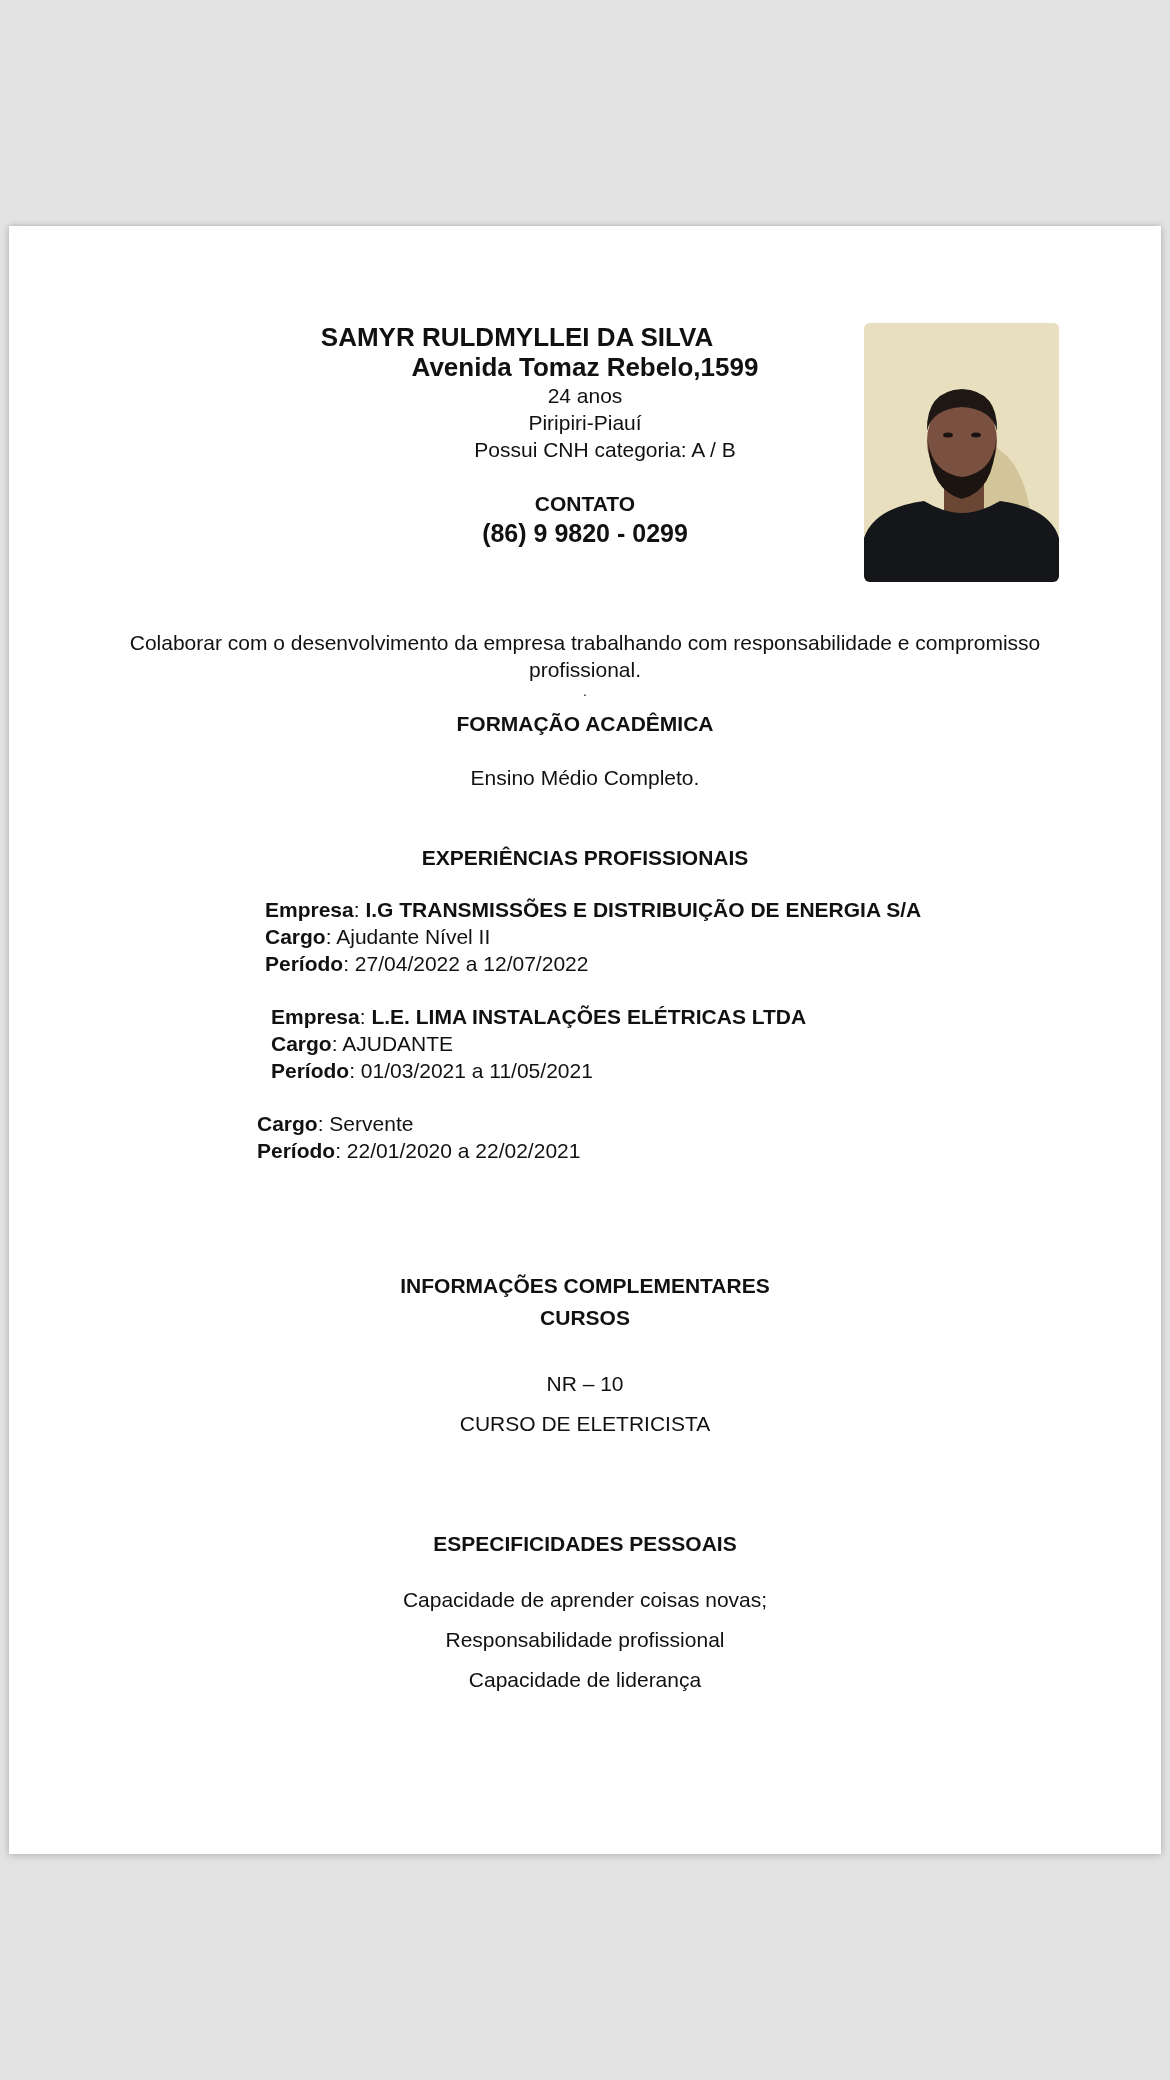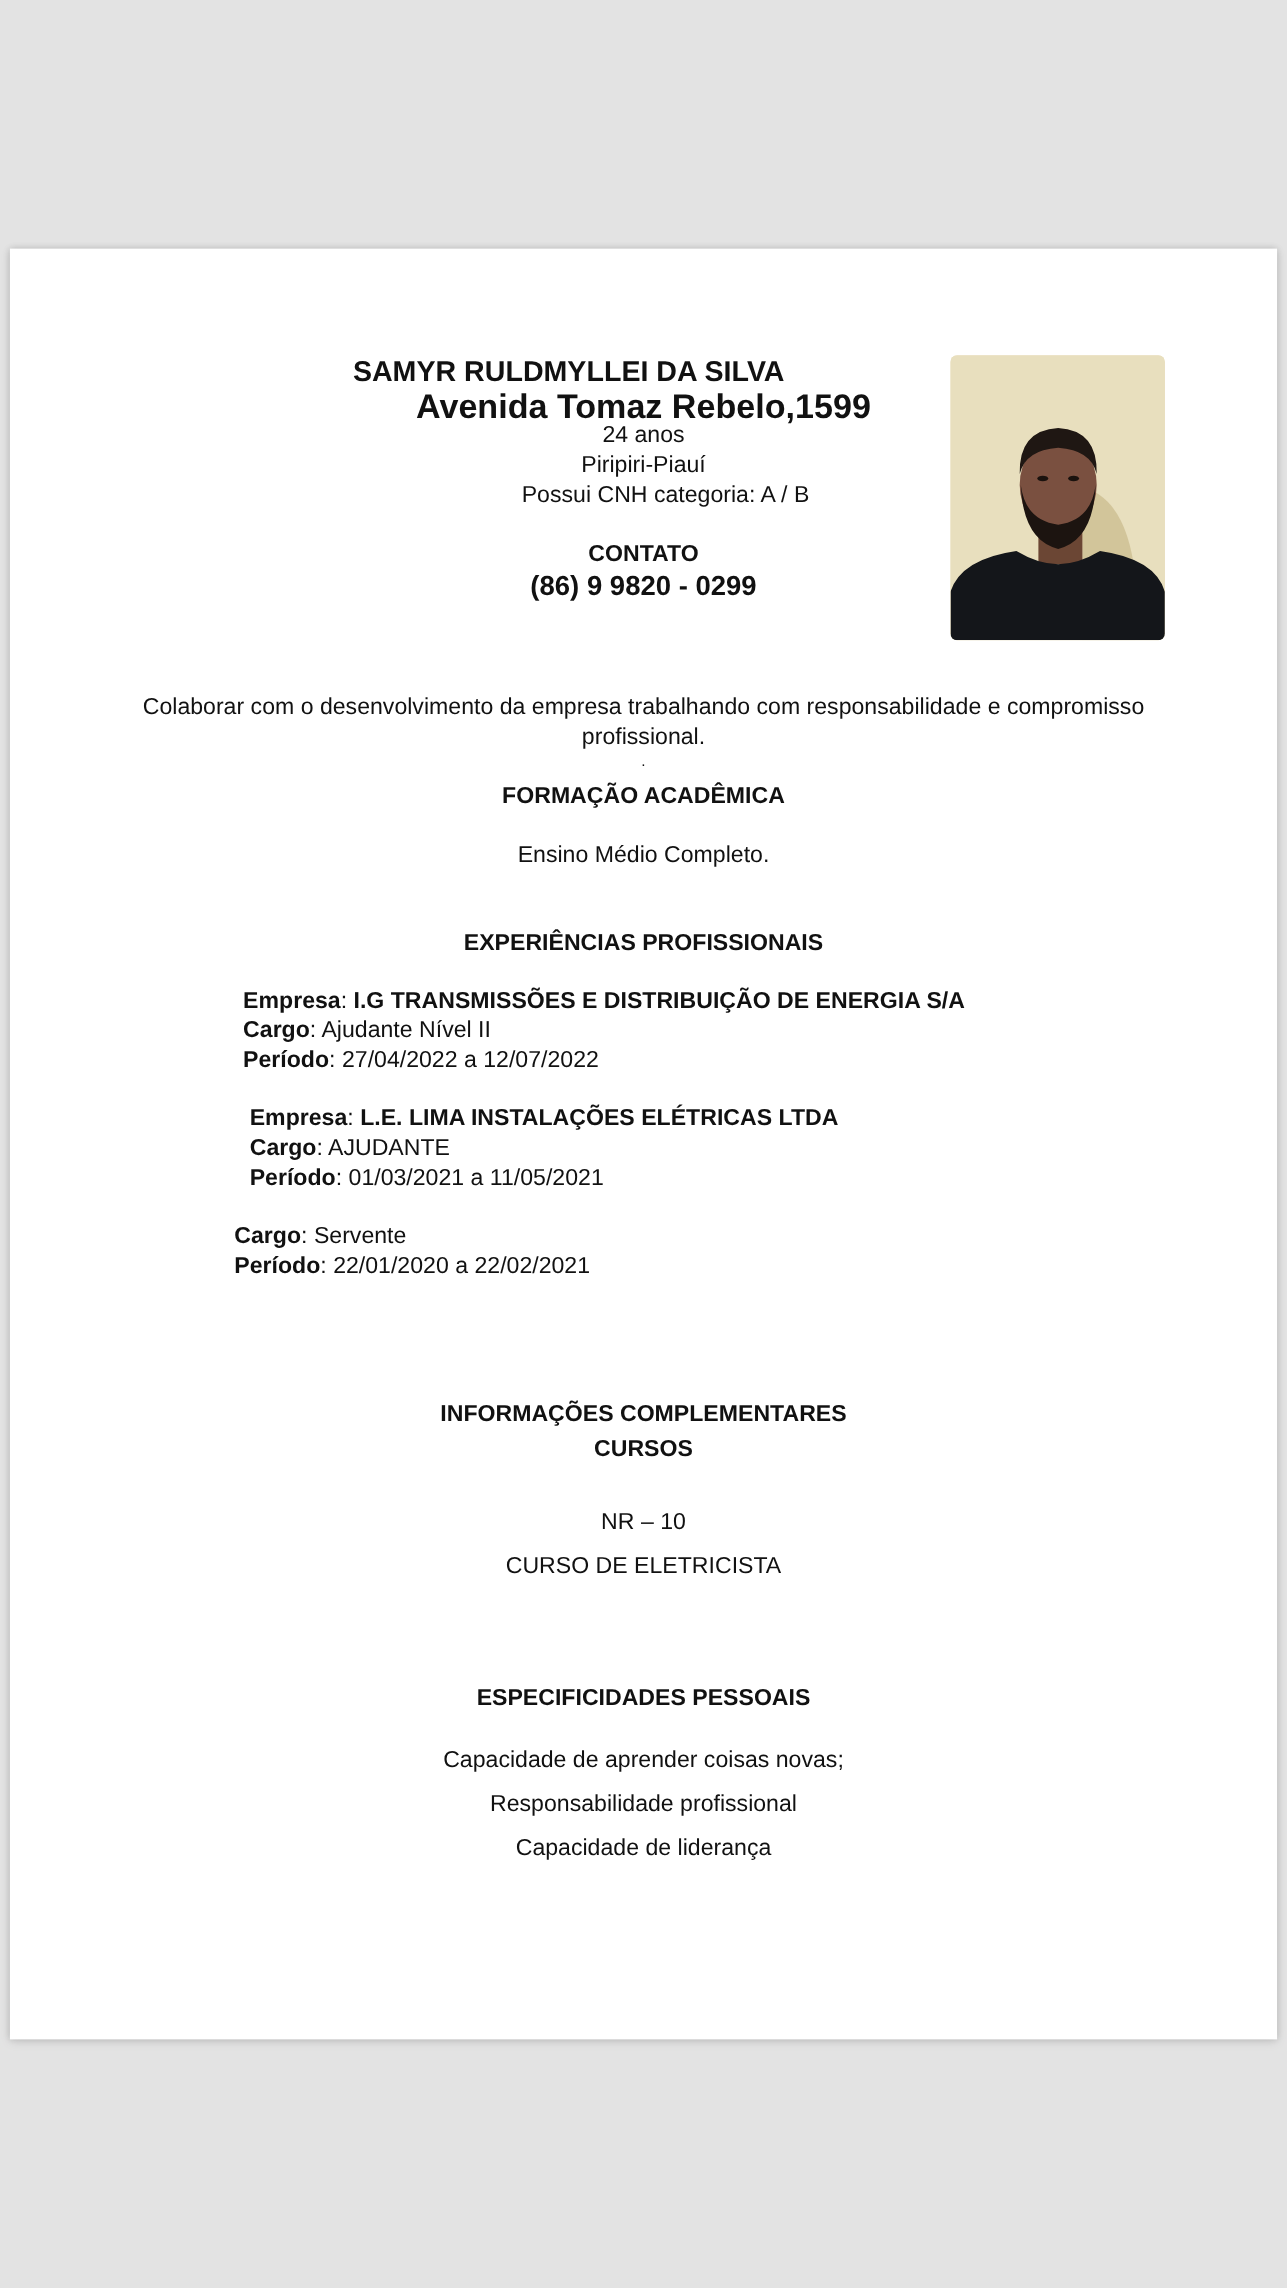--- a/index.html
+++ b/index.html
@@ -15,35 +15,35 @@
     position: absolute;
     left: 9px; top: 226px;
     width: 1152px; height: 1628px;
     background: #ffffff;
     box-shadow: 0 0 6px rgba(0,0,0,0.18), 0 2px 10px rgba(0,0,0,0.10);
   }
   .abs { position: absolute; white-space: nowrap; }
   .center { left: 0; width: 1152px; text-align: center; }
 
   .name { font-weight: bold; font-size: 26px; top: 96px; left: 0; width: 1152px; text-align:center; padding-right: 0; }
-  .addr { font-weight: bold; font-size: 31px; top: 126px; }
+  .addr { font-weight: bold; font-size: 26px; top: 126px; }
   .line-sm { font-size: 21px; }
   .h-bold { font-weight: bold; font-size: 21px; }
   .phone { font-weight: bold; font-size: 25px; }
 
   .photo {
     position: absolute;
     left: 855px; top: 97px;
     width: 195px; height: 259px;
     border-radius: 6px;
     overflow: hidden;
     background: #e9dfbd;
   }
 
-  .exp { position: absolute; font-size: 21px; line-height: 27px; }
+  .exp { position: absolute; font-size: 21px; line-height: 27px; margin-left: 44px; }
   .exp b { font-weight: bold; }
 </style>
 </head>
 <body>
 
 <div class="page">
 
   <div class="abs name" style="top:96px; left:0; width:1016px; text-align:center; transform:translateX(0px);">SAMYR RULDMYLLEI DA SILVA</div>
   <div class="abs addr center" style="top:126px;">Avenida Tomaz Rebelo,1599</div>
   <div class="abs line-sm center" style="top:158px;">24 anos</div>

